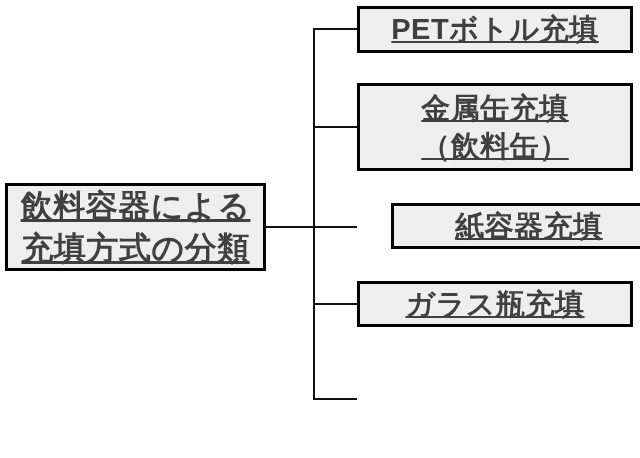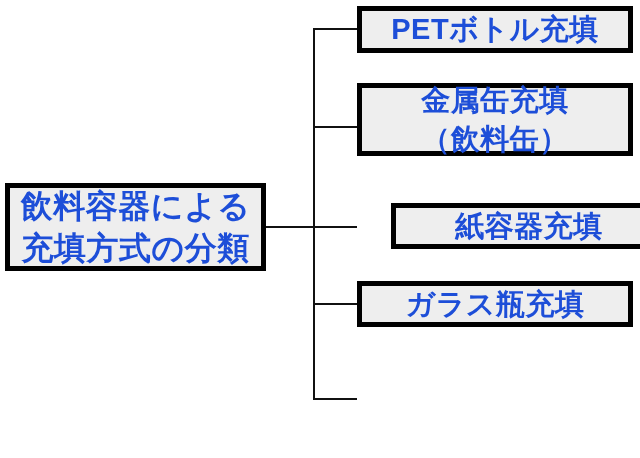--- a/index.html
+++ b/index.html
@@ -12,45 +12,46 @@
     position: relative;
     width: 640px;
     height: 458px;
     background: #ffffff;
     overflow: hidden;
   }
   .node {
     position: absolute;
     box-sizing: border-box;
     background: #eeeeee;
-    border: 5px solid #000000;
+    border: 3px solid #000000;
     display: flex;
     align-items: center;
     justify-content: center;
     text-align: center;
-    color: #1d4ed8;
+    color: #404040;
     font-weight: bold;
     white-space: pre-line;
     line-height: 1.32;
     letter-spacing: 0.5px;
+    text-decoration: underline;
   }
   .root-node {
     left: 5px;
     top: 183px;
     width: 261px;
     height: 88px;
     font-size: 32px;
   }
   .leaf {
     left: 357px;
     width: 276px;
     font-size: 29px;
   }
   .leaf-0 { top: 6px;   height: 47px; }
-  .leaf-1 { top: 83px;  height: 73px; }
+  .leaf-1 { top: 83px;  height: 88px; }
   .leaf-2 { top: 203px; height: 46px; margin-left: 34px; }
   .leaf-3 { top: 281px; height: 46px; }
   .leaf-4 { top: 356px; height: 88px; }
   .line {
     position: absolute;
     background: #111111;
   }
   .h-line { height: 2px; }
   .v-line { width: 2px; }
   .connector-root { left: 264px; top: 226px; width: 49px; }

